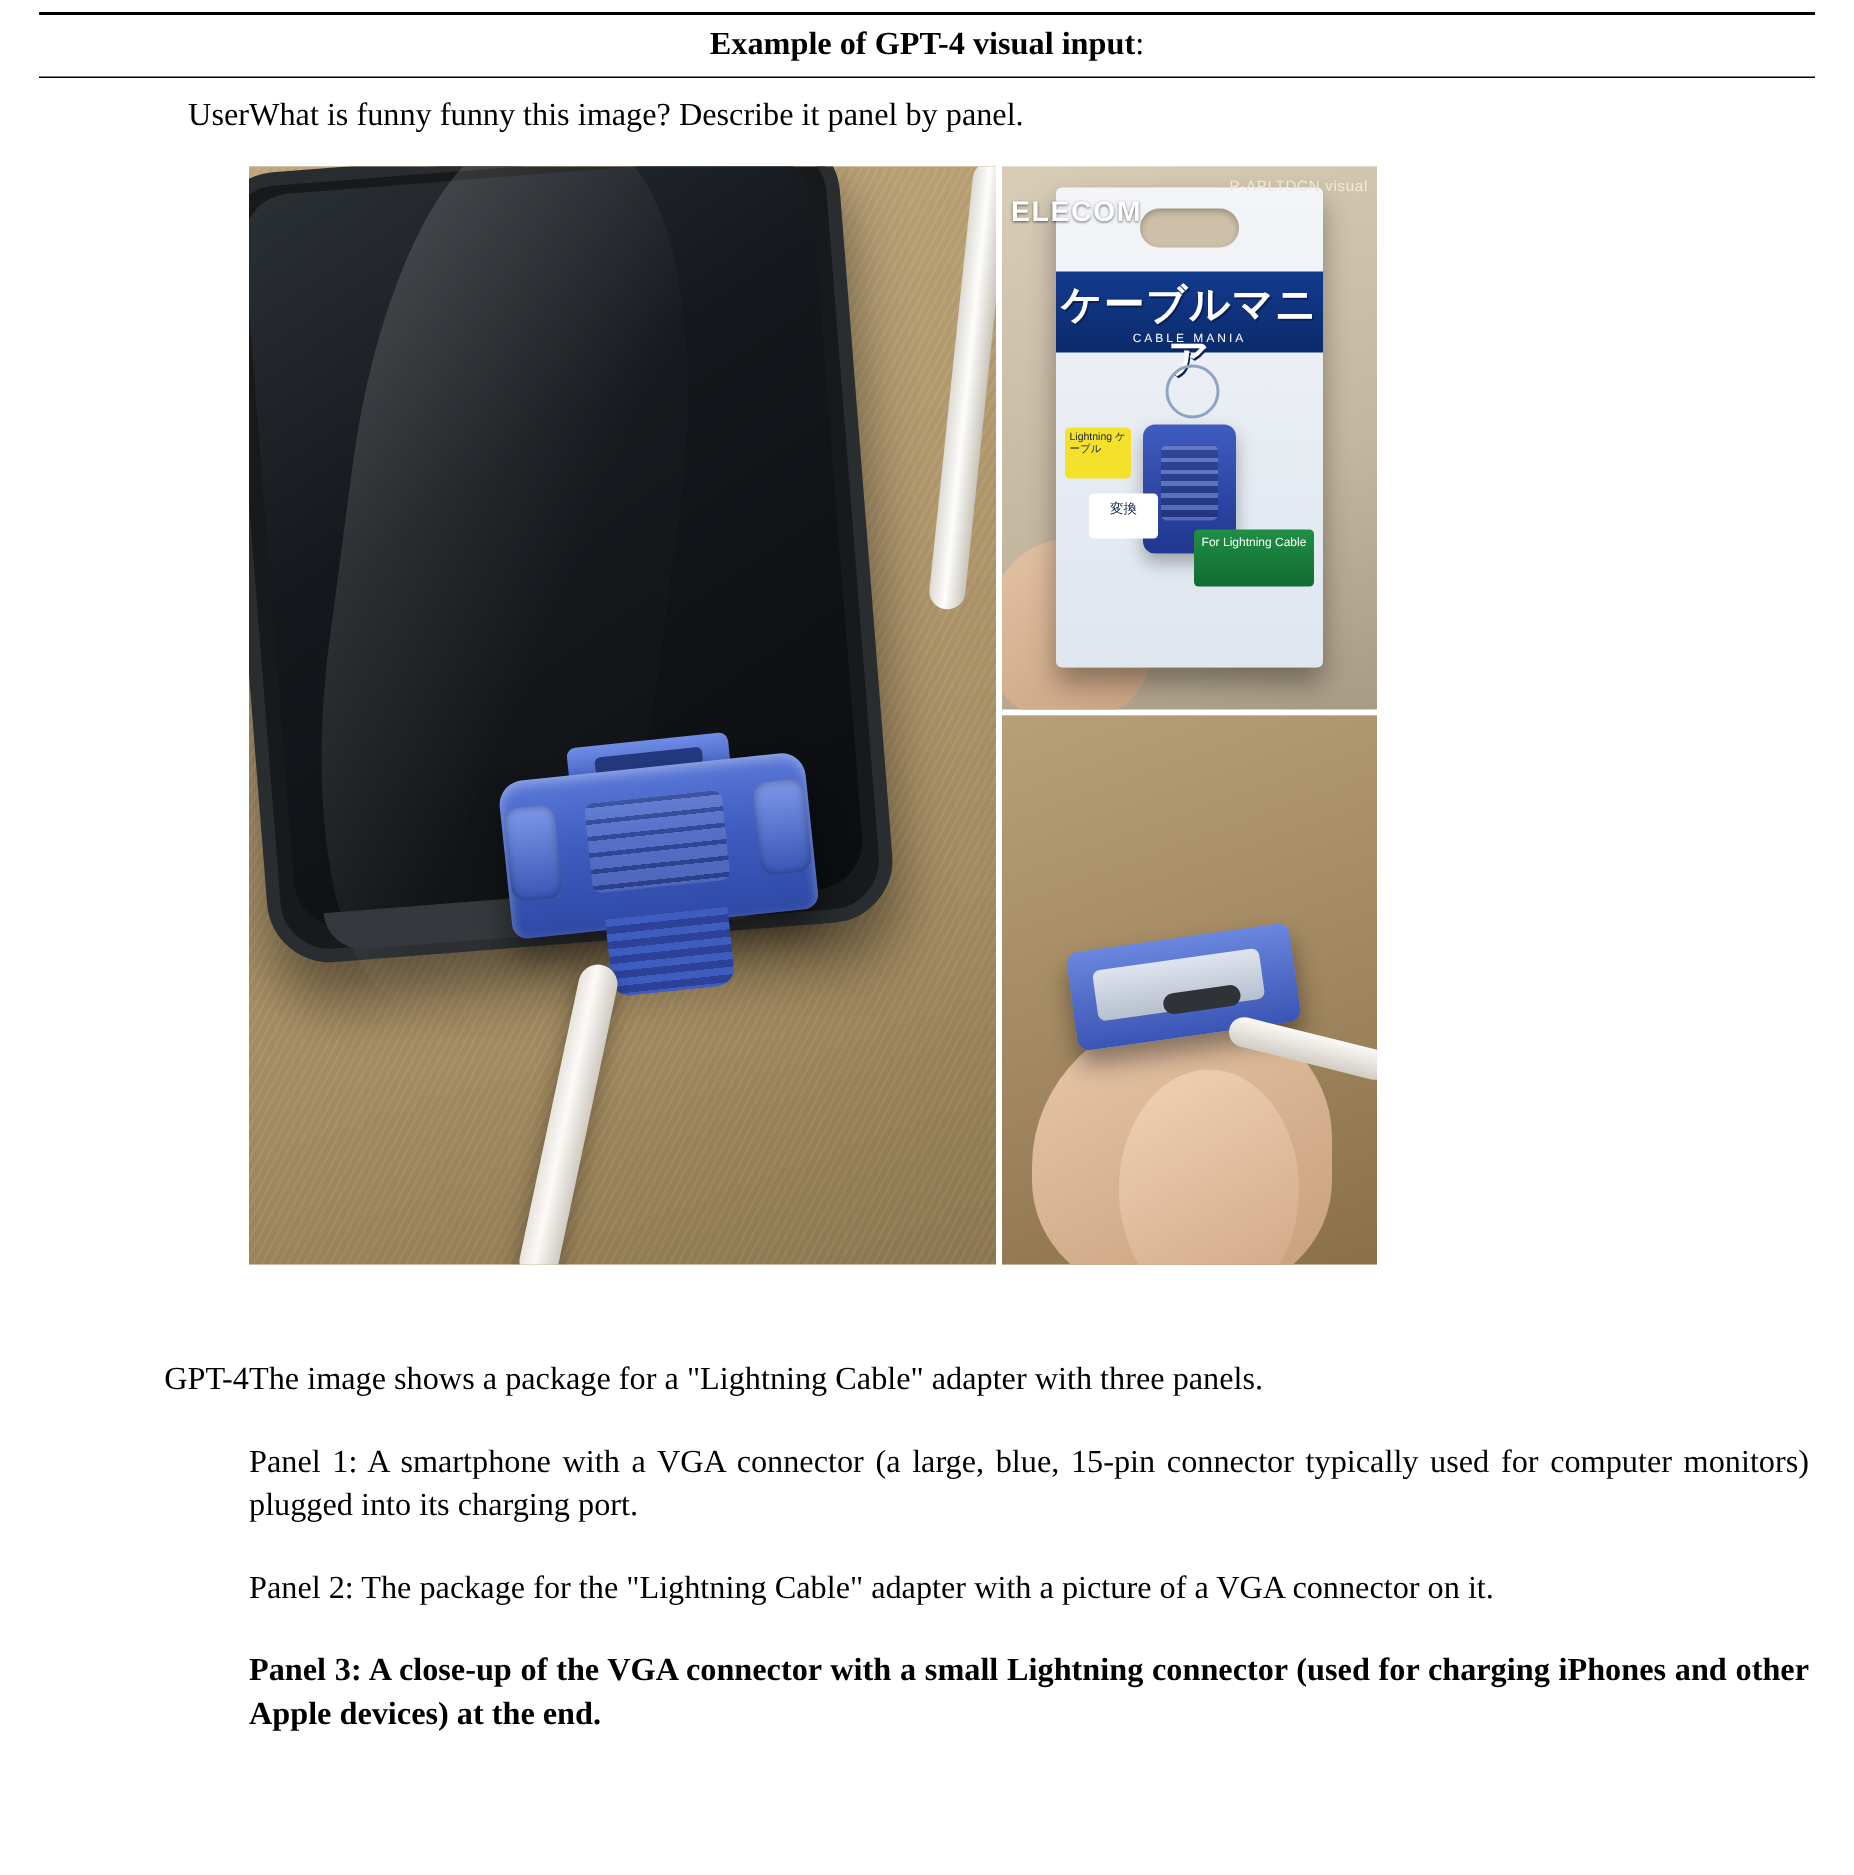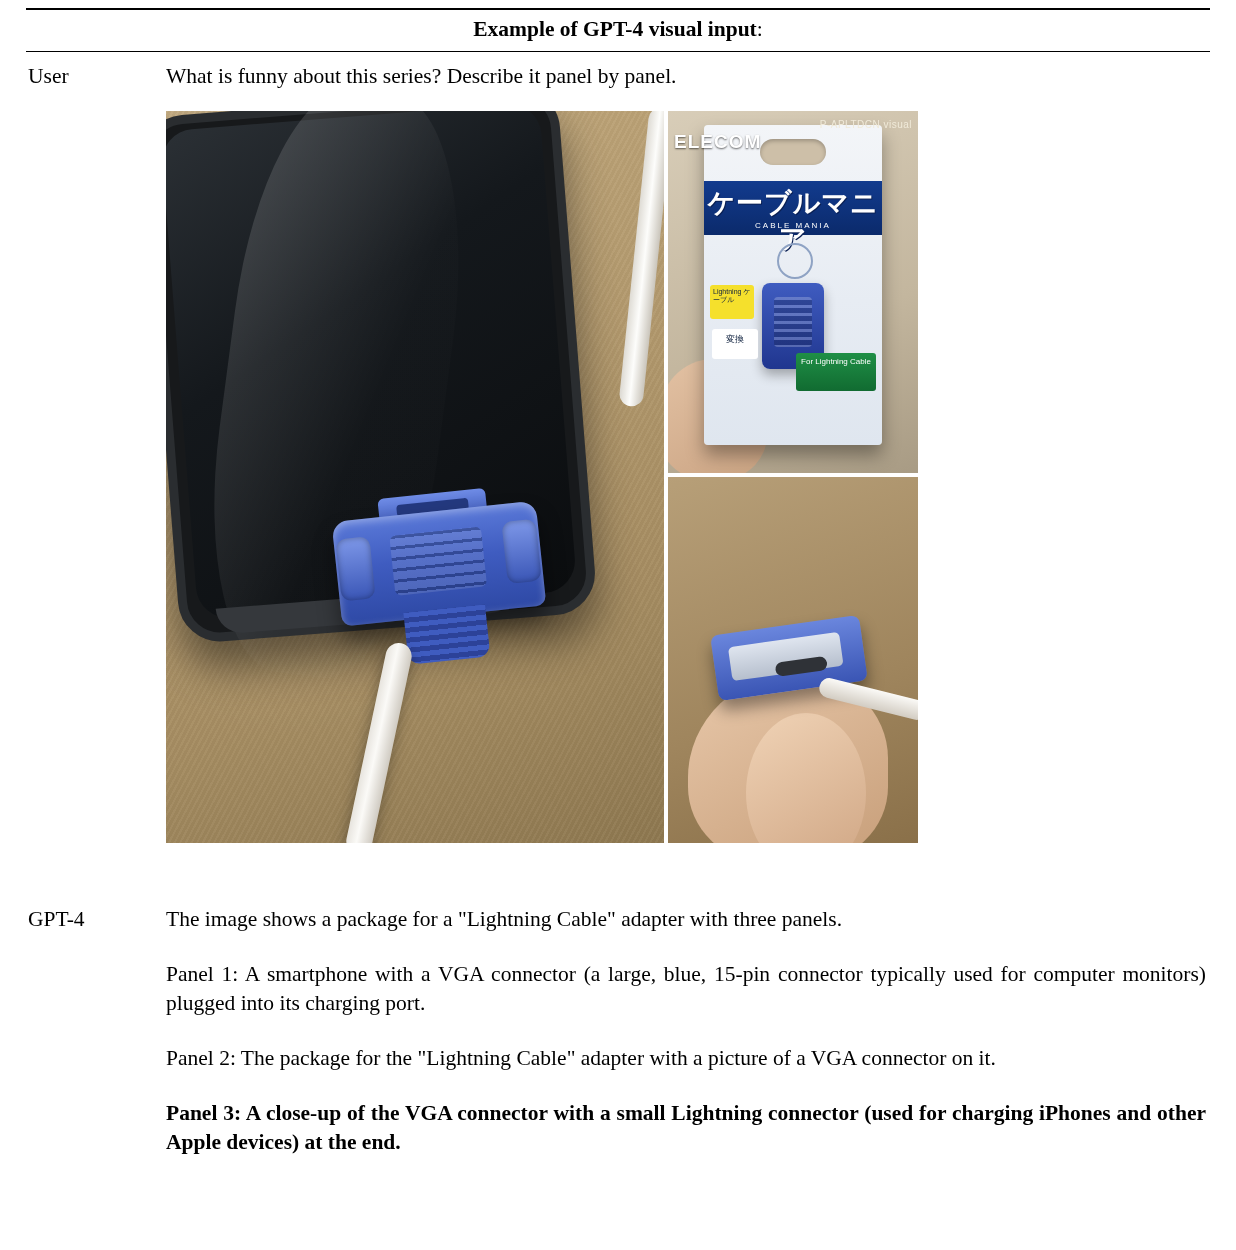--- a/index.html
+++ b/index.html
@@ -42,20 +42,21 @@
   .qa-row {
     display: flex;
     align-items: flex-start;
     padding: 10px 2px 0 2px;
   }
   .speaker {
     width: 138px;
     flex: 0 0 138px;
     font-size: 21.5px;
     line-height: 1.35;
+    text-align: right;
   }
   .utterance {
     flex: 1 1 auto;
     font-size: 21.5px;
     line-height: 1.35;
     text-align: justify;
   }
 
   
   .figure-wrap {
@@ -301,21 +302,21 @@
     border-radius: 3px;
     font-family: "Liberation Sans", sans-serif;
     font-size: 7px;
     color: #10223f;
     padding: 3px;
     box-sizing: border-box;
     line-height: 1.2;
   }
   .pkg-tag-white {
     position: absolute;
-    left: 8px; top: 204px;
+    left: 22px; top: 204px;
     width: 46px; height: 30px;
     background: #ffffff;
     border-radius: 3px;
     font-family: "DejaVu Sans", sans-serif;
     font-size: 9px;
     color: #10223f;
     text-align: center;
     padding-top: 4px;
     box-sizing: border-box;
   }
@@ -440,21 +441,21 @@
   <div class="rule-top"></div>
 
   <div class="caption-row">
     <b>Example of GPT-4 visual input</b><span>:</span>
   </div>
 
   <div class="rule-mid"></div>
 
   <div class="qa-row">
     <div class="speaker">User</div>
-    <div class="utterance">What is funny about this series? Describe it panel by panel.</div>
+    <div class="utterance">What is funny funny this image? Describe it panel by panel.</div>
   </div>
 
   <div class="figure-wrap">
     <div class="photo-grid">
 
       <div class="panel panel-left">
         <div class="cloth"></div>
         <div class="cable-top"></div>
         <div class="phone">
           <div class="phone-screen">

